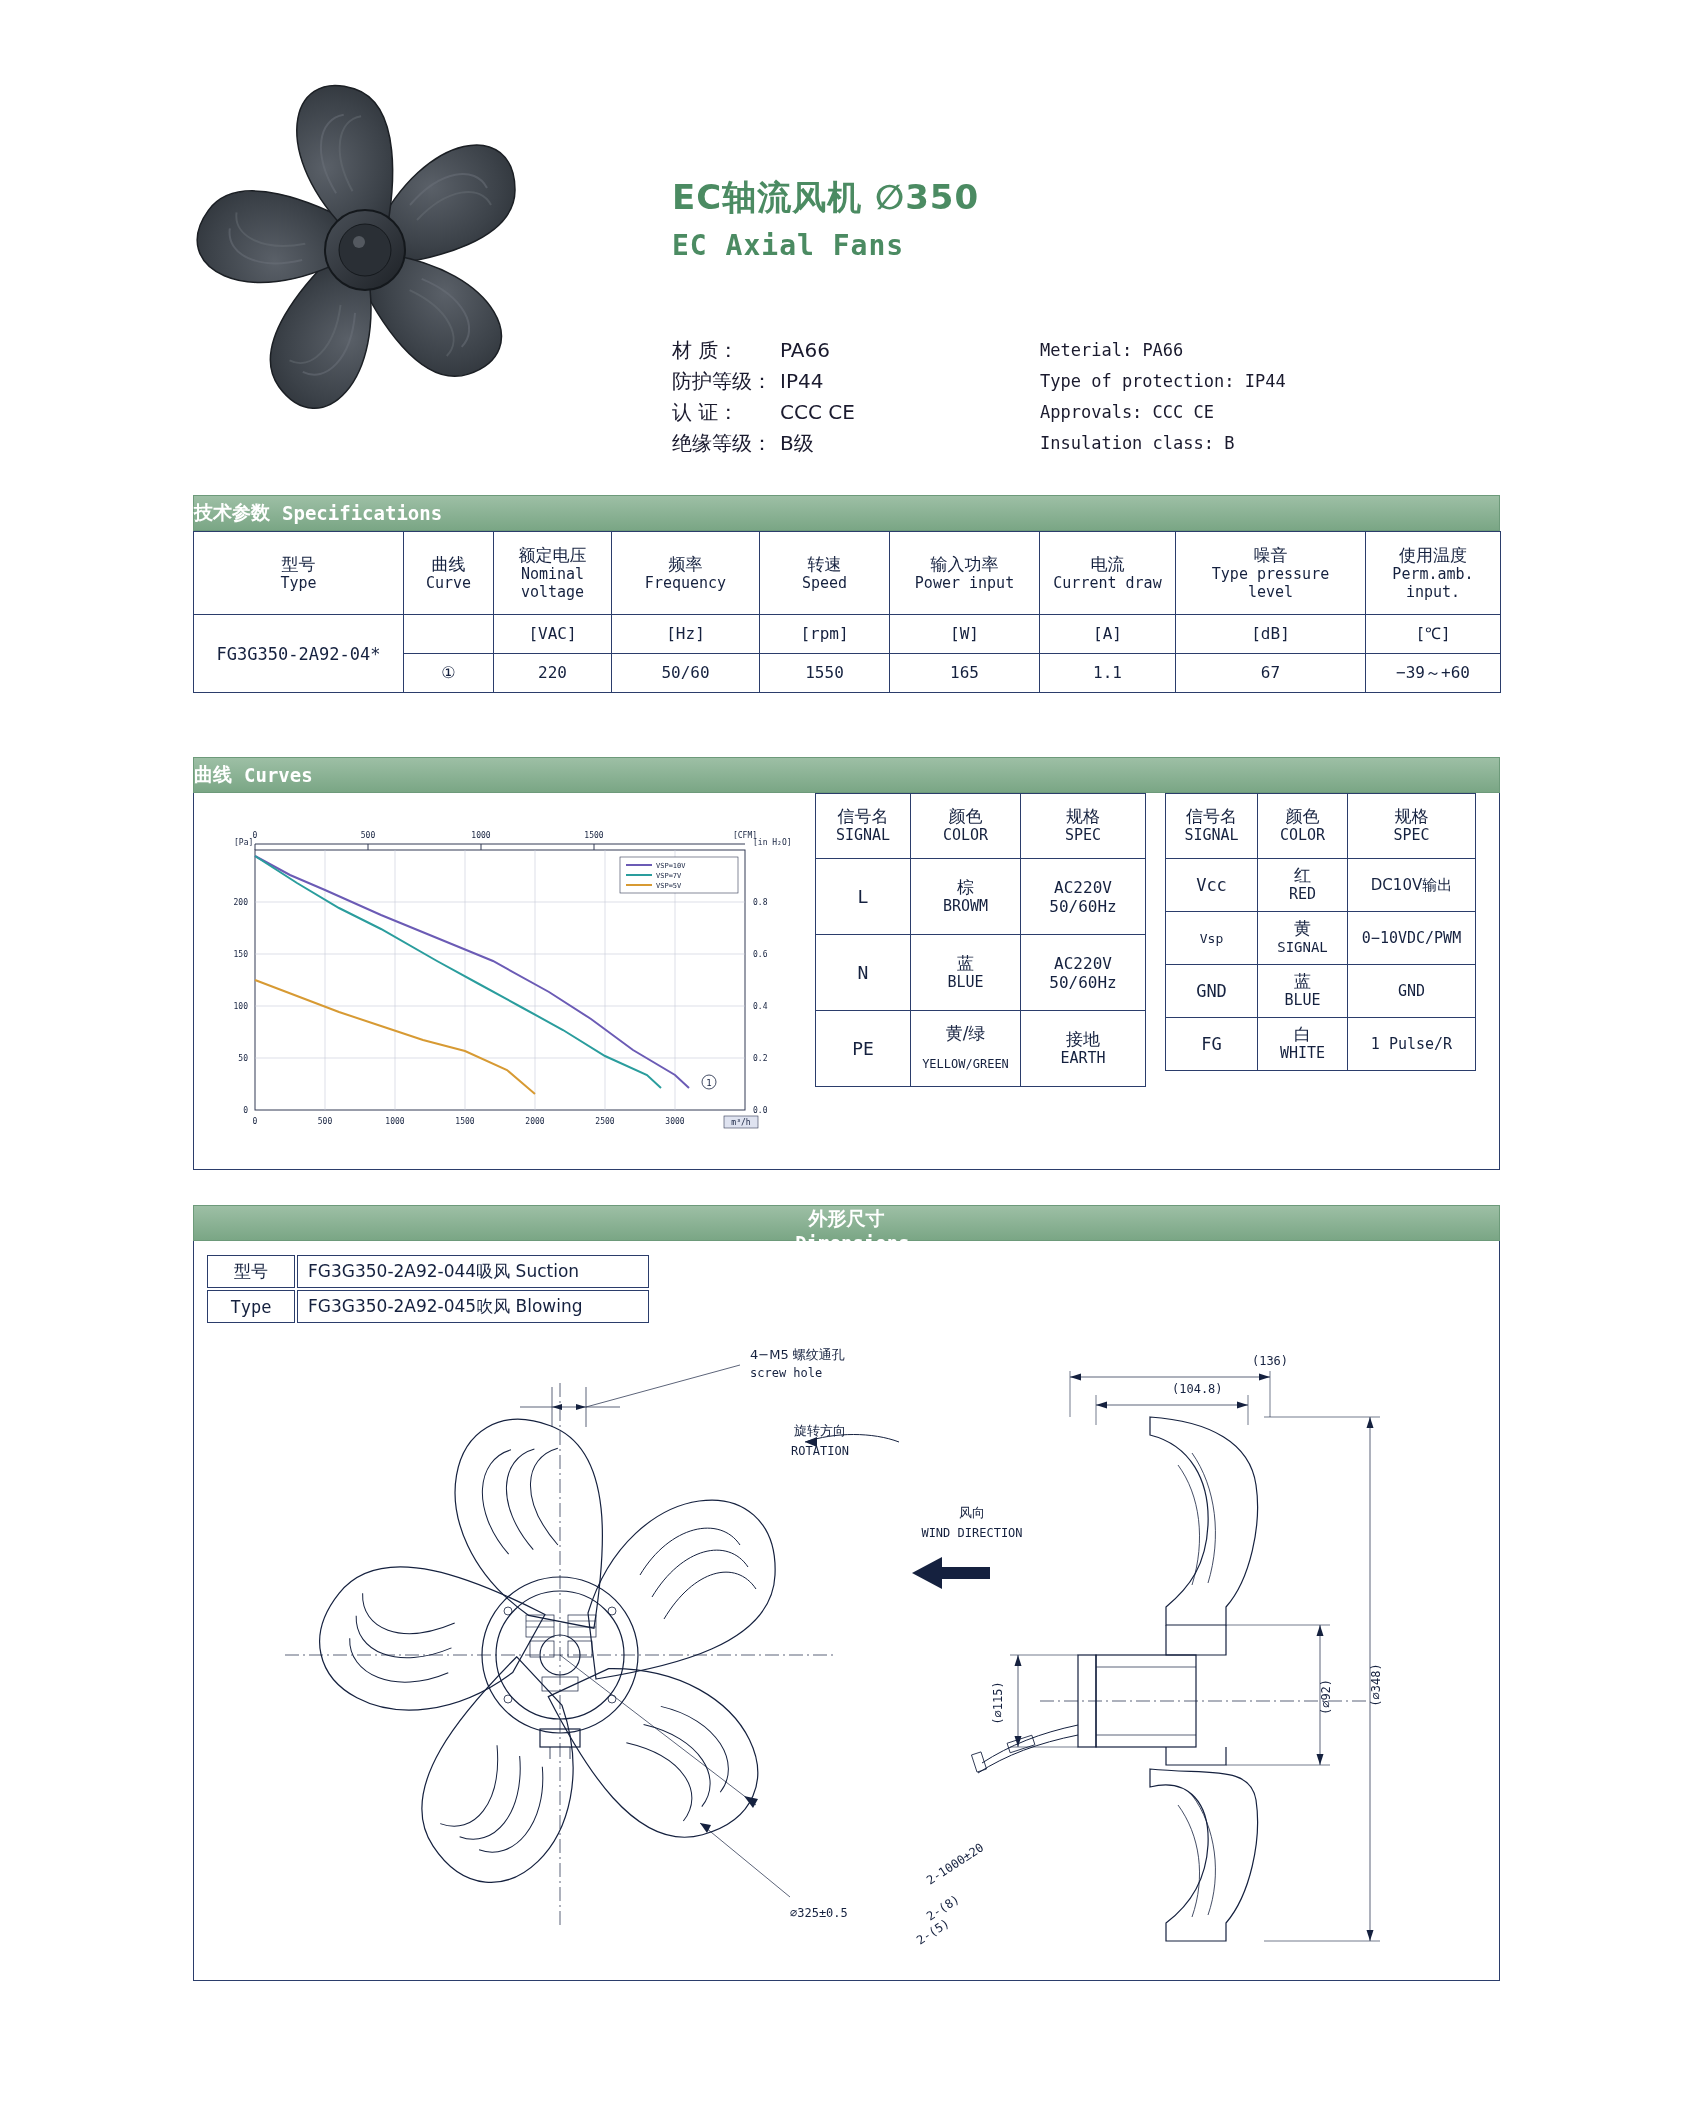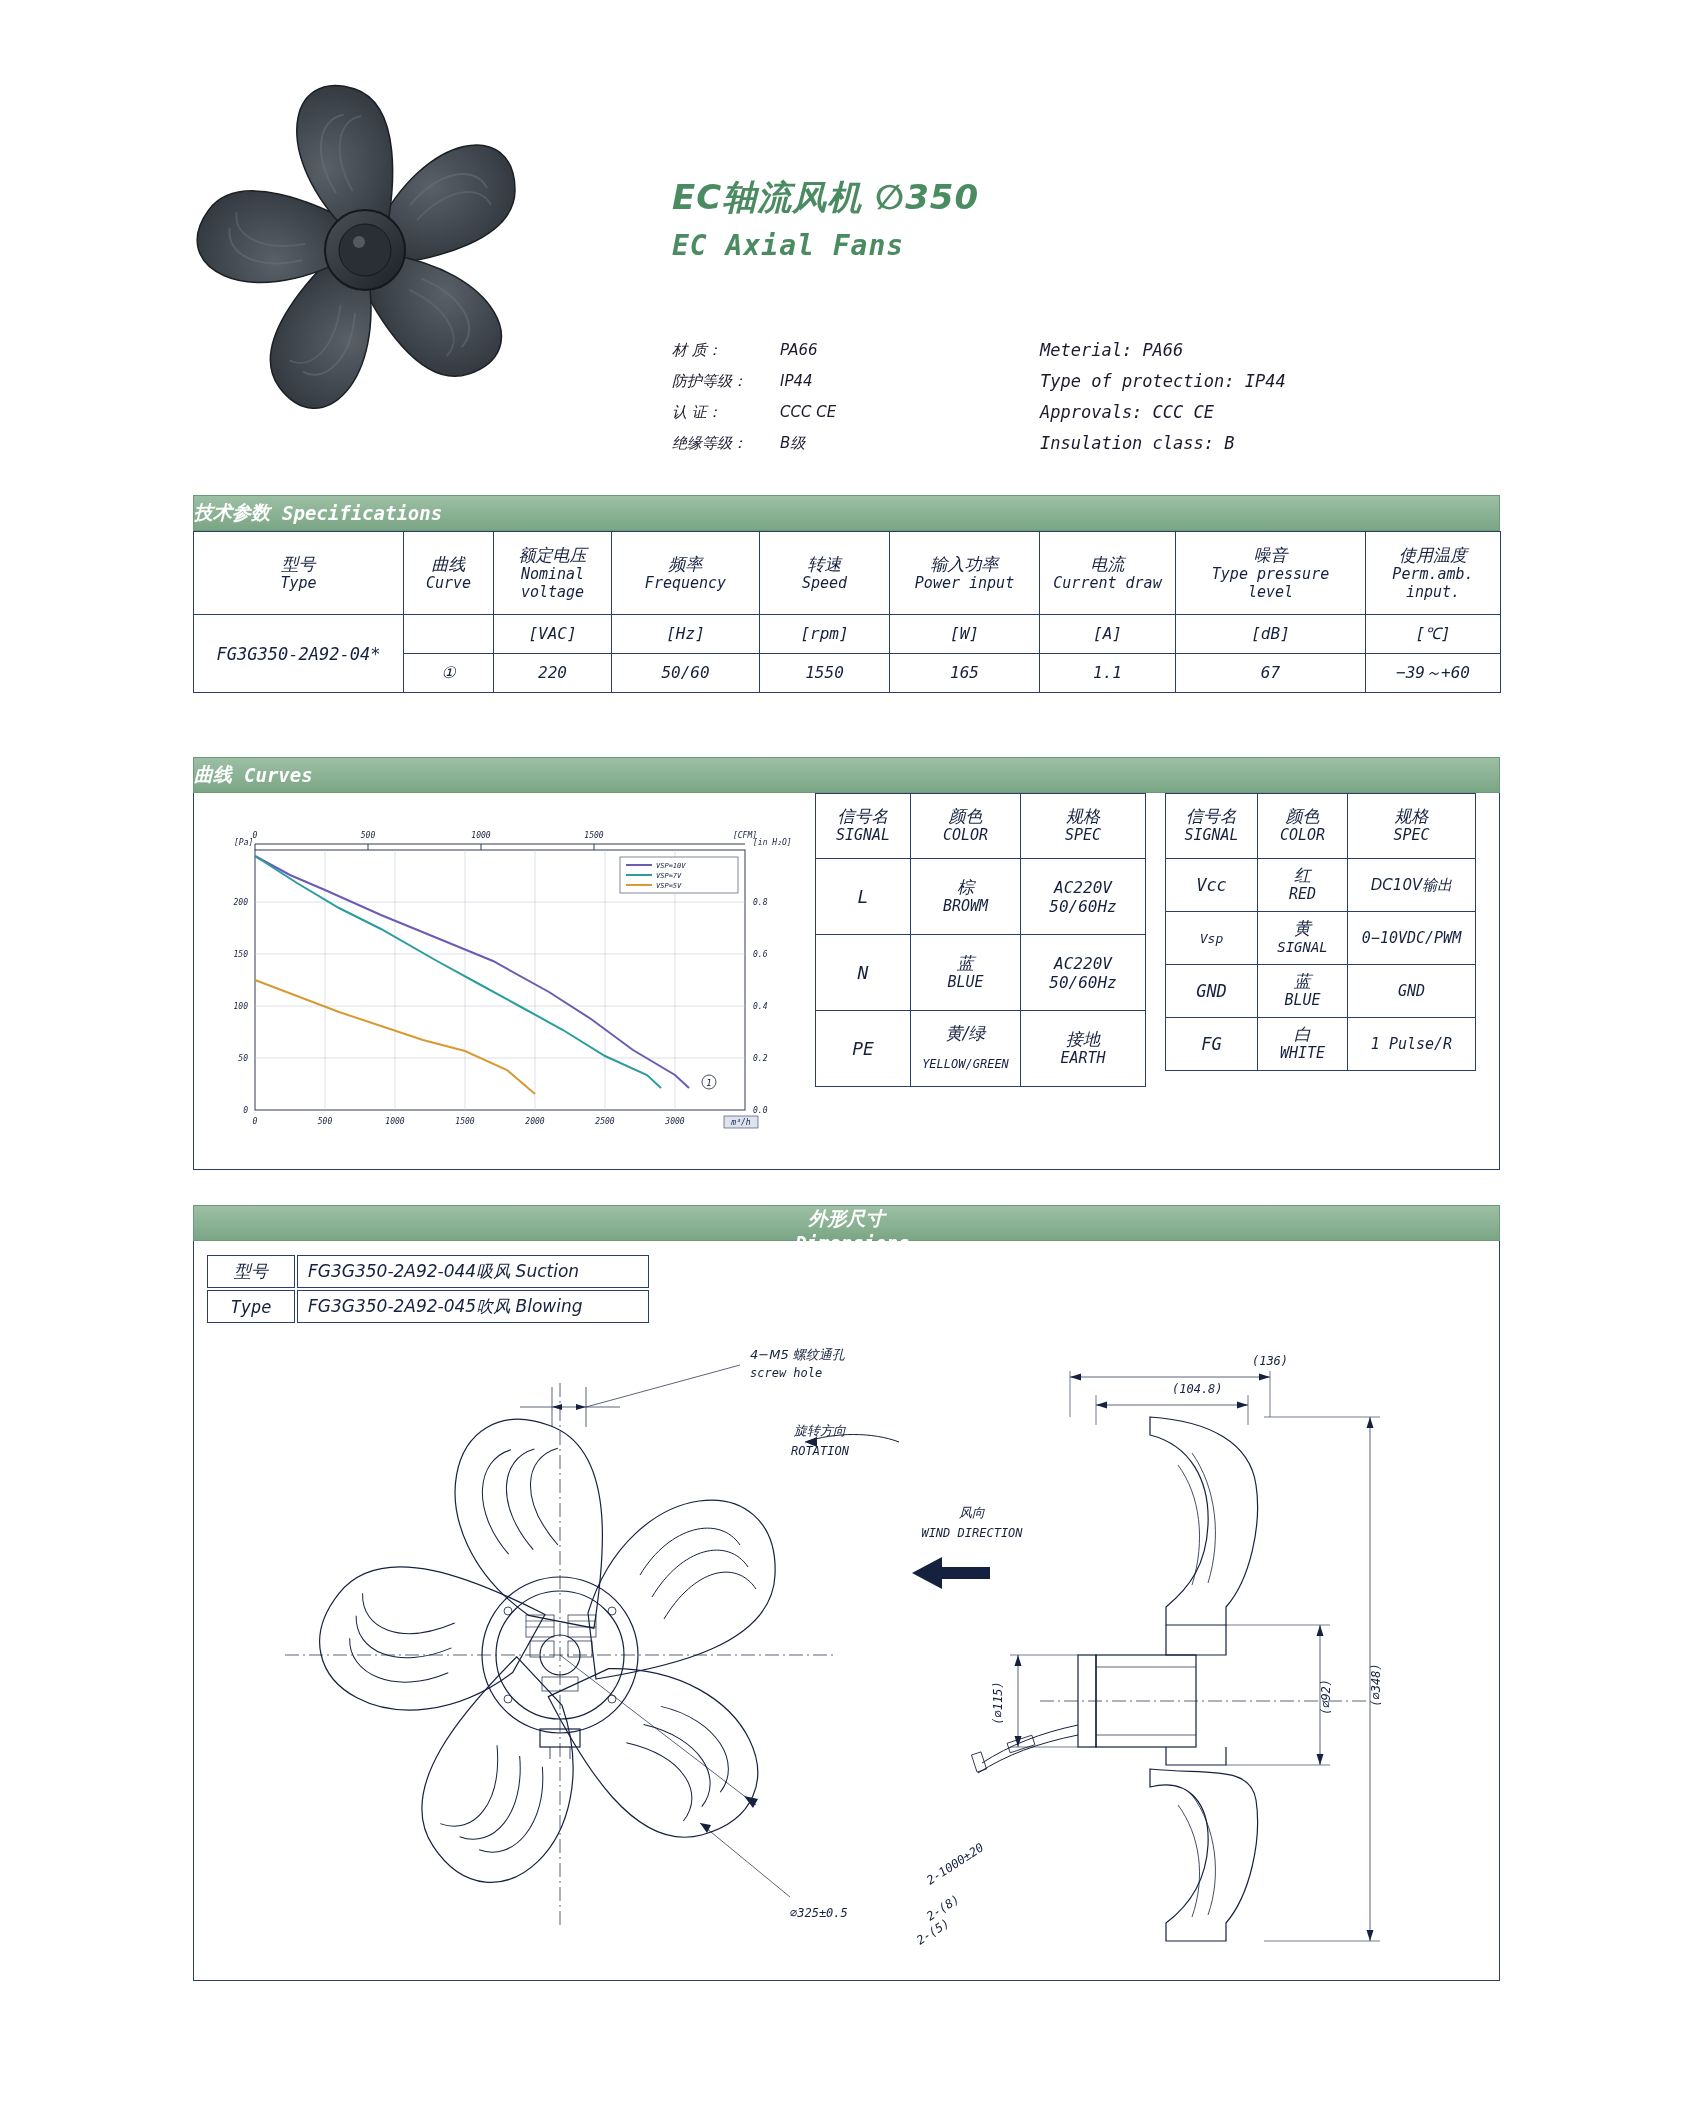--- a/index.html
+++ b/index.html
@@ -12,21 +12,20 @@
     height: 2101px;
     font-family: "Liberation Serif", serif;
     color: #1a1a2e;
     position: relative;
   }
   .page {
     position: relative;
     width: 1693px;
     height: 2101px;
     box-sizing: border-box;
-    font-style: italic;
   }
 
   
   .header {
     position: absolute;
     left: 0; top: 40px;
     width: 1693px; height: 450px;
   }
   .fan-photo {
     position: absolute;
@@ -51,21 +50,21 @@
     font-weight: bold;
     color: #4b8b62;
     margin-top: 8px;
     letter-spacing: 1px;
     white-space: nowrap;
   }
   .specs-cn {
     position: absolute;
     left: 672px; top: 295px;
     font-family: "DejaVu Sans", sans-serif;
-    font-size: 15px;
+    font-size: 20px;
     line-height: 31px;
     color: #1a1a2e;
     white-space: nowrap;
   }
   .specs-en {
     position: absolute;
     left: 1040px; top: 295px;
     font-family: "DejaVu Sans Mono", monospace;
     font-size: 17px;
     line-height: 31px;

